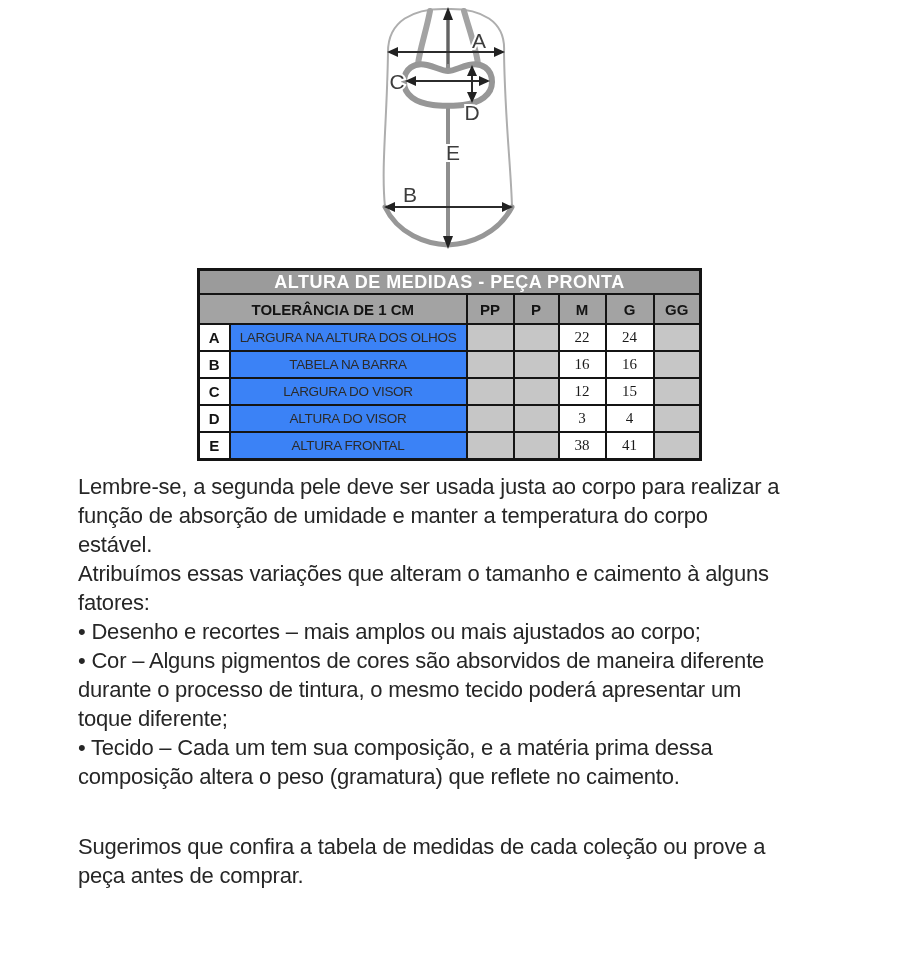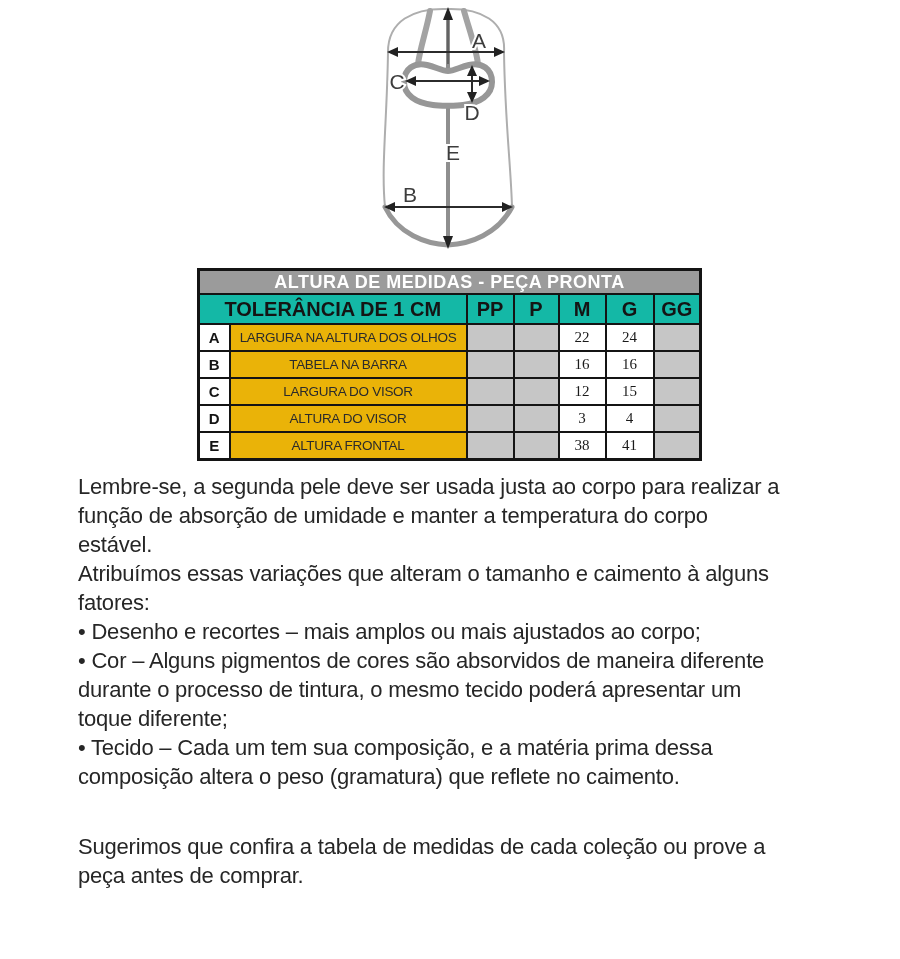--- a/index.html
+++ b/index.html
@@ -50,28 +50,28 @@
   tr.title-row td {
     height: 22px;
     background: #9b9b9b;
     color: #ffffff;
     font-weight: bold;
     font-size: 18px;
     letter-spacing: 0.5px;
   }
   tr.header-row td {
     height: 28px;
-    background: #14b8a6;
+    background: #a3a3a3;
     color: #141414;
     font-weight: bold;
-    font-size: 20px;
+    font-size: 15px;
   }
   tr.data-row { height: 27px; }
   td.letter { font-weight: bold; font-size: 15px; color: #141414; background: #ffffff; }
-  td.desc   { font-size: 13.5px; letter-spacing: -0.3px; color: #2b2b2b; background: #eab308; }
+  td.desc   { font-size: 13.5px; letter-spacing: -0.3px; color: #2b2b2b; background: #3b82f6; }
   td.size.empty { background: #c6c6c6; }
   td.size.val   { background: #ffffff; font-size: 15px; color: #1a1a1a; font-family: Liberation Serif, serif; }
 
   
   .text-block {
     position: absolute;
     left: 78px; top: 472px;
     width: 780px;
     color: #262626;
     font-size: 22px;

